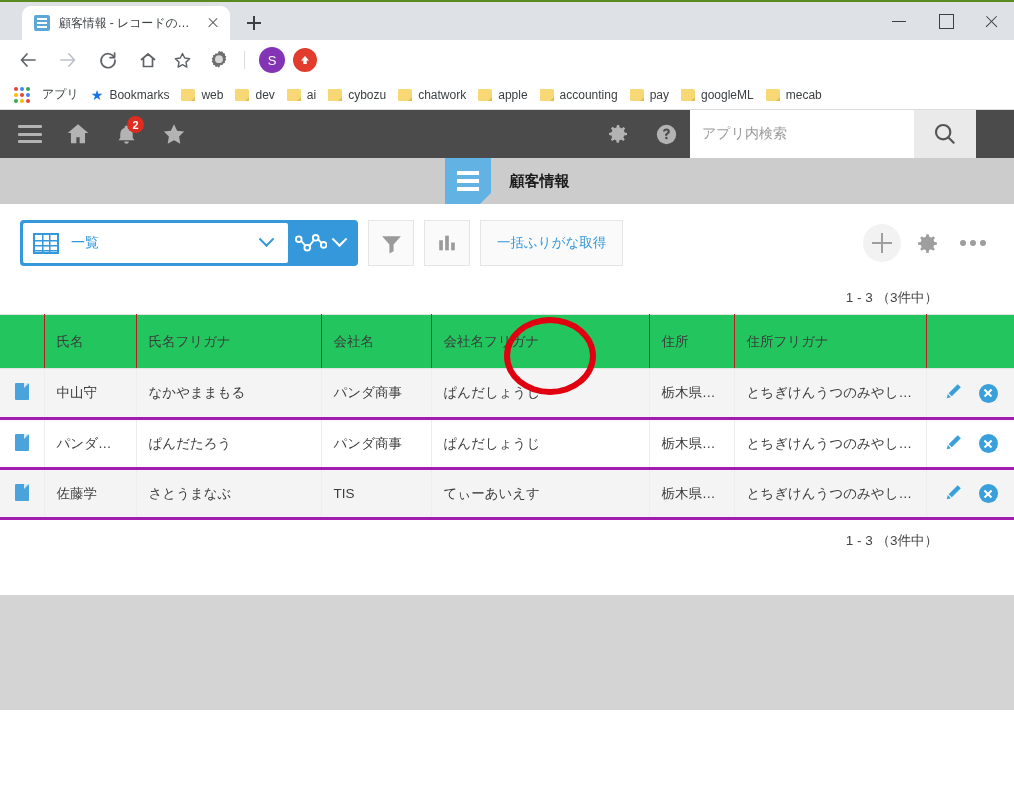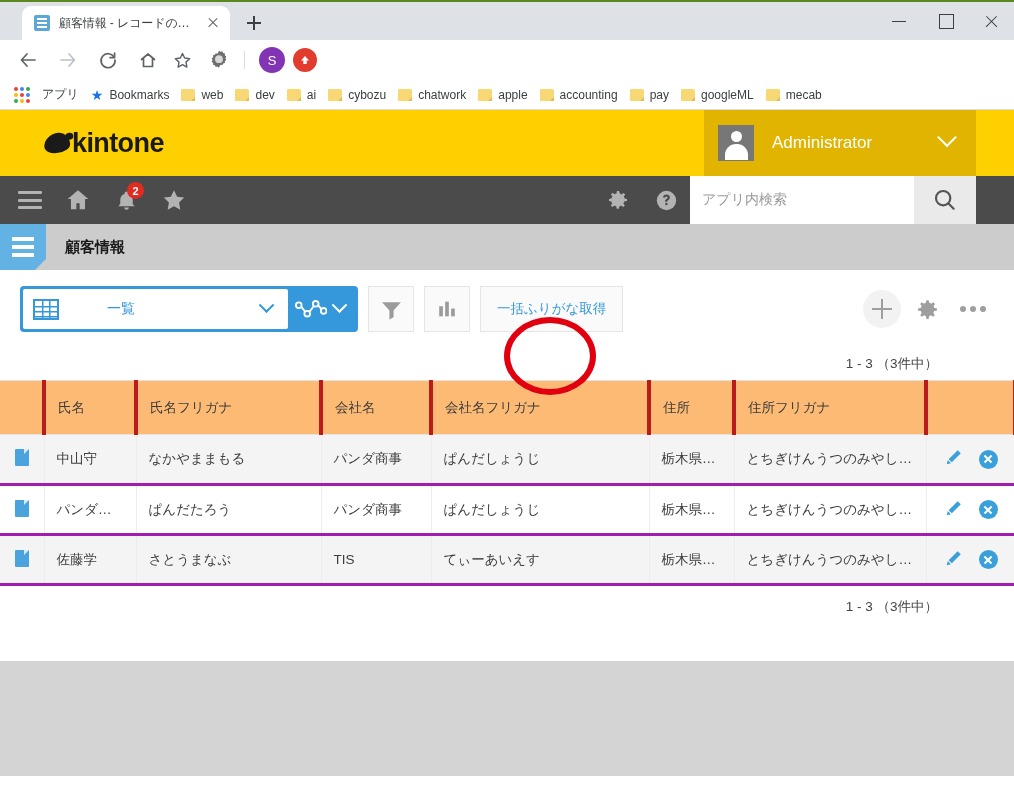--- a/index.html
+++ b/index.html
@@ -212,21 +212,21 @@
     width: 224px; background: #fff; display: flex; align-items: center;
     padding-left: 12px; font-size: 14px; color: #999;
   }
   .kt-search-btn {
     width: 62px; background: #eaeaea; display: flex; align-items: center;
     justify-content: center; color: #555;
   }
   .kt-nav-spacer { width: 38px; }
 
   .kt-apptitle {
-    height: 46px; background: #ccc; display: flex; align-items: center;
+    height: 46px; background: #ccc; display: flex; align-items: center; justify-content: center;
   }
   .kt-app-icon {
     width: 46px; height: 46px; background: #62b3e3; flex: 0 0 auto;
     display: flex; flex-direction: column; align-items: center;
     justify-content: center; gap: 4px; position: relative;
   }
   .kt-app-icon i { display: block; width: 22px; height: 4px; background: #fff; }
   .kt-app-icon::after {
     content: ""; position: absolute; right: 0; bottom: 0;
     border-width: 0 0 11px 11px; border-style: solid;
@@ -255,21 +255,21 @@
   .kt-toolbar {
     height: 78px; background: #fff; display: flex; align-items: center;
     padding: 0 20px; position: relative;
   }
   .view-select {
     display: flex; align-items: center; height: 46px; background: #3498db;
     border-radius: 4px; padding: 3px; width: 338px;
   }
   .view-select-inner {
     flex: 1 1 auto; height: 40px; background: #fff; border-radius: 2px;
-    display: flex; align-items: center; padding: 0 10px; gap: 36px;
+    display: flex; align-items: center; padding: 0 10px;
   }
   .view-grid-icon {
     width: 26px; height: 21px; border: 2px solid #3498db; flex: 0 0 auto;
     position: relative; background:
       linear-gradient(#3498db,#3498db) 0 5px/100% 1.5px no-repeat,
       linear-gradient(#3498db,#3498db) 0 10px/100% 1.5px no-repeat,
       linear-gradient(#3498db,#3498db) 0 15px/100% 1.5px no-repeat,
       linear-gradient(#3498db,#3498db) 7px 0/1.5px 100% no-repeat,
       linear-gradient(#3498db,#3498db) 14px 0/1.5px 100% no-repeat;
   }
@@ -314,22 +314,22 @@
 
   .pager {
     height: 32px; display: flex; align-items: center; justify-content: flex-end;
     padding-right: 76px; font-size: 13.5px; color: #444; background: #fff;
   }
   .pager.bottom { height: 42px; }
 
   .kt-table-wrap { background: #fff; }
   table.kt-table { width: 100%; border-collapse: collapse; table-layout: fixed; }
   table.kt-table th {
-    height: 54px; background: #fdba74; border-top: 1px solid #e3e3e3;
-    border-bottom: 1px solid #e3e3e3; border-right: 4px solid #b91c1c;
+    height: 54px; background: #22c55e; border-top: 1px solid #e3e3e3;
+    border-bottom: 1px solid #e3e3e3; border-right: 1px solid #b91c1c;
     font-weight: normal; font-size: 13.5px; color: #3c3c3c;
     text-align: left; padding: 0 12px; vertical-align: middle;
   }
   table.kt-table td {
     height: 50px; border-bottom: 3px solid #a21caf; border-right: 1px solid #ededed;
     font-size: 13.5px; color: #3c3c3c; padding: 0 12px; vertical-align: middle;
     white-space: nowrap; overflow: hidden;
   }
   tr.alt td { background: #f4f4f4; }
   .col-doc { width: 44px; }
@@ -482,31 +482,20 @@
     <span class="bm">
         <span class="bm-folder"></span>
         <span>googleML</span>
       </span>
     <span class="bm">
         <span class="bm-folder"></span>
         <span>mecab</span>
       </span>
   </div>
 
-  <div class="kt-header">
-    <div class="kt-logo">
-      <span class="kt-blob"></span>
-      <span>kintone</span>
-    </div>
-    <div class="kt-user">
-      <span class="kt-user-avatar"></span>
-      <span class="kt-user-name">Administrator</span>
-      <span class="kt-caret"></span>
-    </div>
-  </div>
 
   <div class="kt-navbar">
     <div class="kt-nav-icon first">
       <span class="hamburger">
           <i></i>
           <i></i>
           <i></i>
         </span>
     </div>
     <div class="kt-nav-icon">

